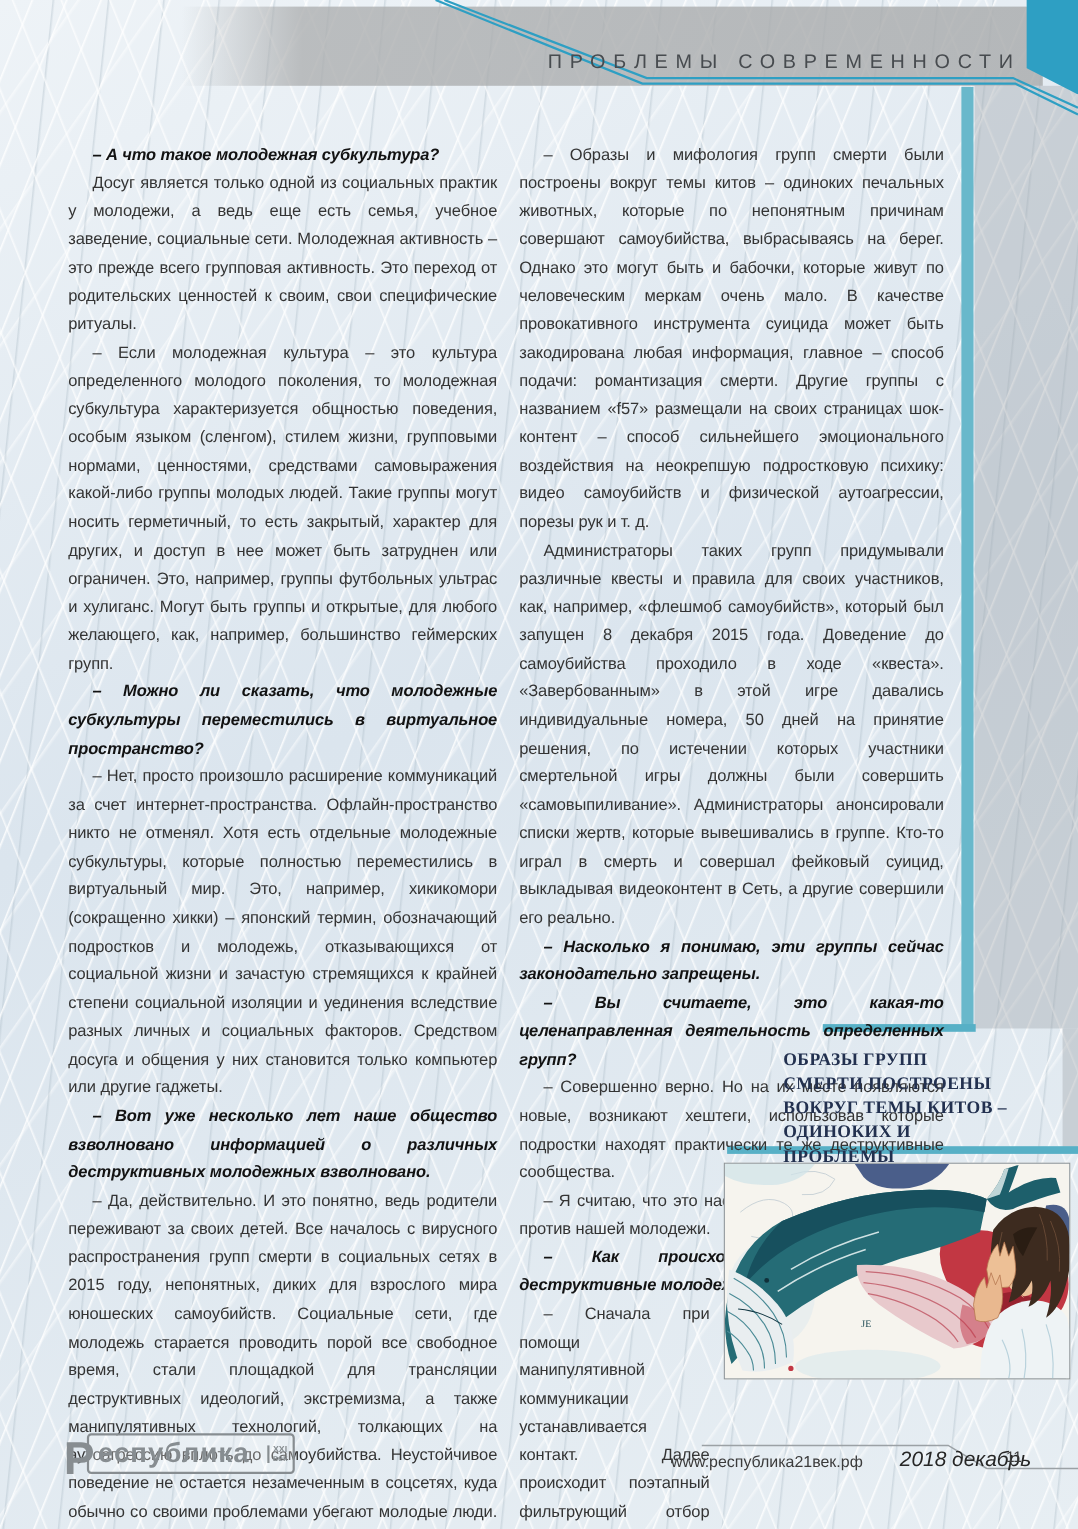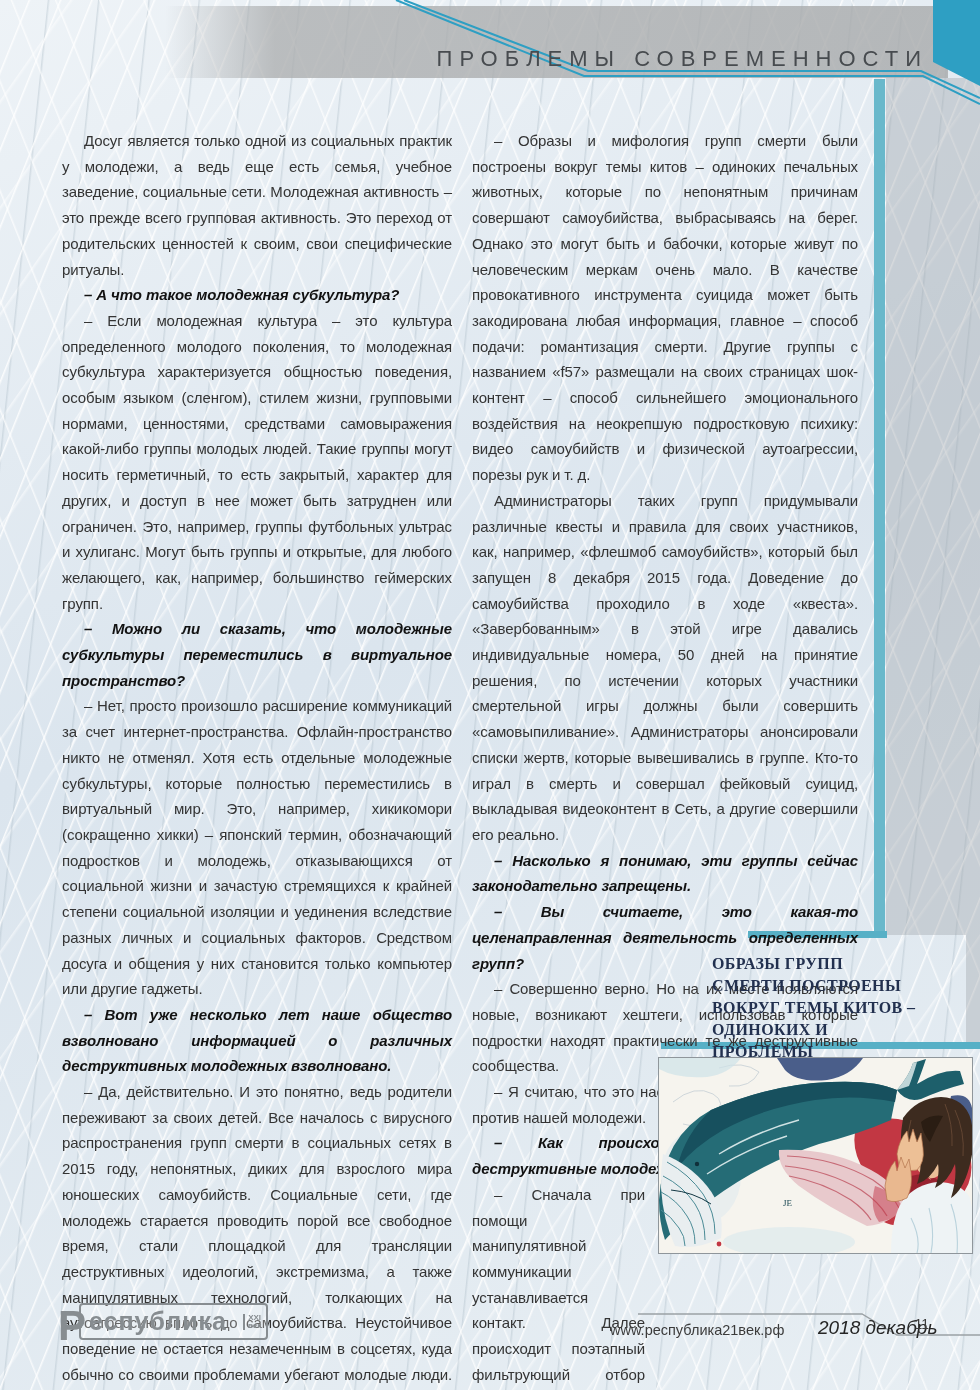--- a/index.html
+++ b/index.html
@@ -15,21 +15,21 @@
   }
   .hdr-band{position:absolute;left:165px;top:6px;width:783px;height:72px;z-index:1;
     background:linear-gradient(90deg, rgba(172,174,175,0) 0%, rgba(172,174,175,.78) 14%, rgba(168,170,171,.8) 100%);}
   .right-tint{position:absolute;left:886px;top:78px;width:94px;height:857px;z-index:1;background:rgba(158,164,167,.38);}
   .right-edge{position:absolute;left:966px;top:935px;width:14px;height:108px;z-index:1;background:rgba(158,164,167,.38);}
   .corner{position:absolute;left:933px;top:0;width:47px;height:86px;z-index:3;background:#2e9fc3;
     clip-path:polygon(0 0,100% 0,100% 100%,0 72%);}
   .topline-svg{position:absolute;left:0;top:0;z-index:2;}
   .v-strip{position:absolute;left:874px;top:79px;width:11px;height:856px;z-index:2;background:#69b8cb;}
   .section-title{position:absolute;top:46px;right:52px;z-index:4;
-    font-size:22px;letter-spacing:7px;color:#474b4f;white-space:nowrap;}
+    font-size:18px;letter-spacing:7px;color:#474b4f;white-space:nowrap;}
   .col{position:absolute;top:128px;z-index:5;}
   .col-left{left:62px;width:390px;}
   .col-right{left:472px;width:386px;}
   .para{margin:0;text-indent:22px;text-align:justify;font-size:15px;line-height:25.7px;
     color:#343434;letter-spacing:-0.1px;hyphens:auto;}
   .para.question{font-weight:bold;font-style:italic;color:#121212;}
   .col-cont{width:253px;}
   .wrap-spacer{float:right;width:80px;height:400px;margin-top:118px;}
   .bar{position:absolute;z-index:3;background:#57b0c6;}
   .bar-top{left:748px;top:931px;width:139px;height:7px;}
@@ -65,22 +65,22 @@
   <div class="v-strip"></div>
 
   <svg class="topline-svg" width="980" height="130">
     <polyline points="404,0 588,71 921,71 980,98" fill="none" stroke="#2e9fc3" stroke-width="2"></polyline>
     <polyline points="396,0 584,76 923,76 980,104" fill="none" stroke="#2e9fc3" stroke-width="2"></polyline>
   </svg>
 
   <div class="section-title">ПРОБЛЕМЫ СОВРЕМЕННОСТИ</div>
 
   <div class="col col-left">
+      <p class="para question">– А что такое молодежная субкультура?</p>
       <p class="para body">Досуг является только одной из социальных практик у молодежи, а ведь еще есть семья, учебное заведение, социальные сети. Молодежная активность – это прежде всего групповая активность. Это переход от родительских ценностей к своим, свои специфические ритуалы.</p>
-      <p class="para question">– А что такое молодежная субкультура?</p>
       <p class="para body">– Если молодежная культура – это культура определенного молодого поколения, то молодежная субкультура характеризуется общностью поведения, особым языком (сленгом), стилем жизни, групповыми нормами, ценностями, средствами самовыражения какой-либо группы молодых людей. Такие группы могут носить герметичный, то есть закрытый, характер для других, и доступ в нее может быть затруднен или ограничен. Это, например, группы футбольных ультрас и хулиганс. Могут быть группы и открытые, для любого желающего, как, например, большинство геймерских групп.</p>
       <p class="para question">– Можно ли сказать, что молодежные субкультуры переместились в виртуальное пространство?</p>
       <p class="para body">– Нет, просто произошло расширение коммуникаций за счет интернет-пространства. Офлайн-пространство никто не отменял. Хотя есть отдельные молодежные субкультуры, которые полностью переместились в виртуальный мир. Это, например, хикикомори (сокращенно хикки) – японский термин, обозначающий подростков и молодежь, отказывающихся от социальной жизни и зачастую стремящихся к крайней степени социальной изоляции и уединения вследствие разных личных и социальных факторов. Средством досуга и общения у них становится только компьютер или другие гаджеты.</p>
       <p class="para question">– Вот уже несколько лет наше общество взволновано информацией о различных деструктивных молодежных взволновано.</p>
       <p class="para body">– Да, действительно. И это понятно, ведь родители переживают за своих детей. Все началось с вирусного распространения групп смерти в социальных сетях в 2015 году, непонятных, диких для взрослого мира юношеских самоубийств. Социальные сети, где молодежь старается проводить порой все свободное время, стали площадкой для трансляции деструктивных идеологий, экстремизма, а также манипулятивных технологий, толкающих на аутоагрессию вплоть до самоубийства. Неустойчивое поведение не остается незамеченным в соцсетях, куда обычно со своими проблемами убегают молодые люди. И здесь им «на помощь» приходят различные группы суицидально-провокативной направленности, культивирующие идею юношеской некроромантики и воспевающие смерть как единственную альтернативу человеческому бытию, которое объявляется бессмысленным.</p>
     </div>
 
   <div class="col col-right">
     <div>
         <p class="para body">– Образы и мифология групп смерти были построены вокруг темы китов – одиноких печальных животных, которые по непонятным причинам совершают самоубийства, выбрасываясь на берег. Однако это могут быть и бабочки, которые живут по человеческим меркам очень мало. В качестве провокативного инструмента суицида может быть закодирована любая информация, главное – способ подачи: романтизация смерти. Другие группы с названием «f57» размещали на своих страницах шок-контент – способ сильнейшего эмоционального воздействия на неокрепшую подростковую психику: видео самоубийств и физической аутоагрессии, порезы рук и т. д.</p>

